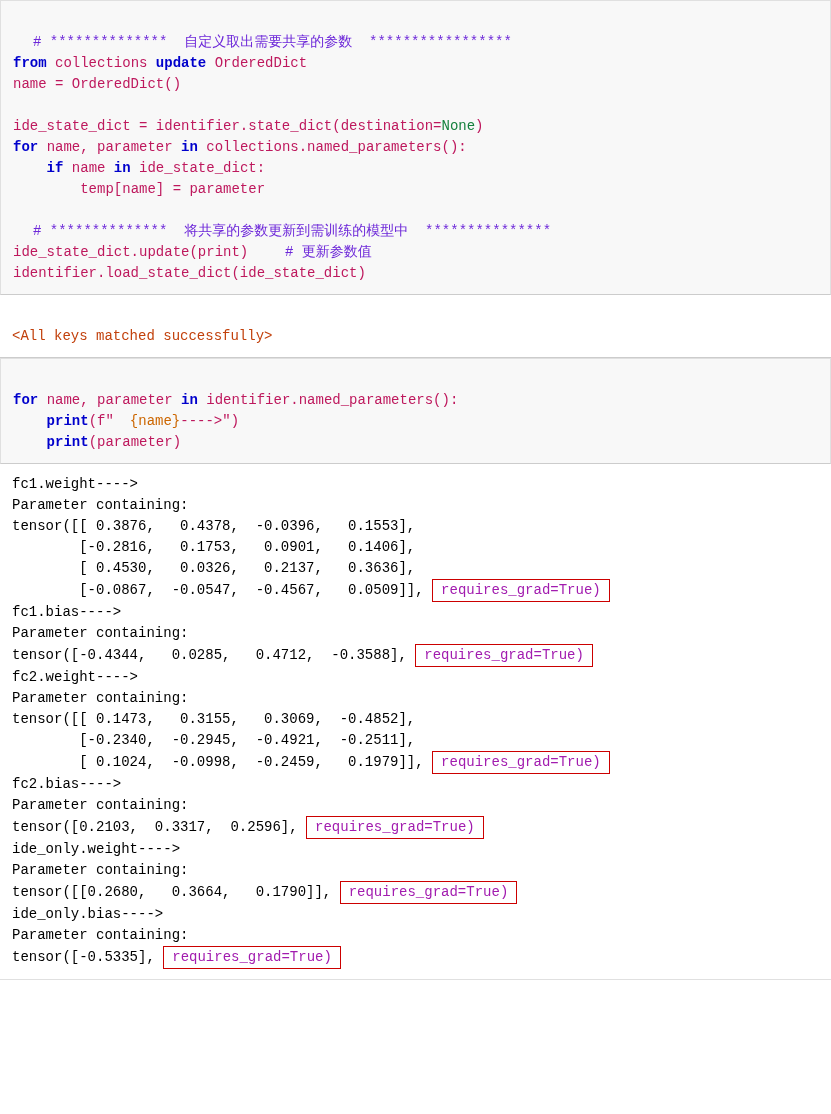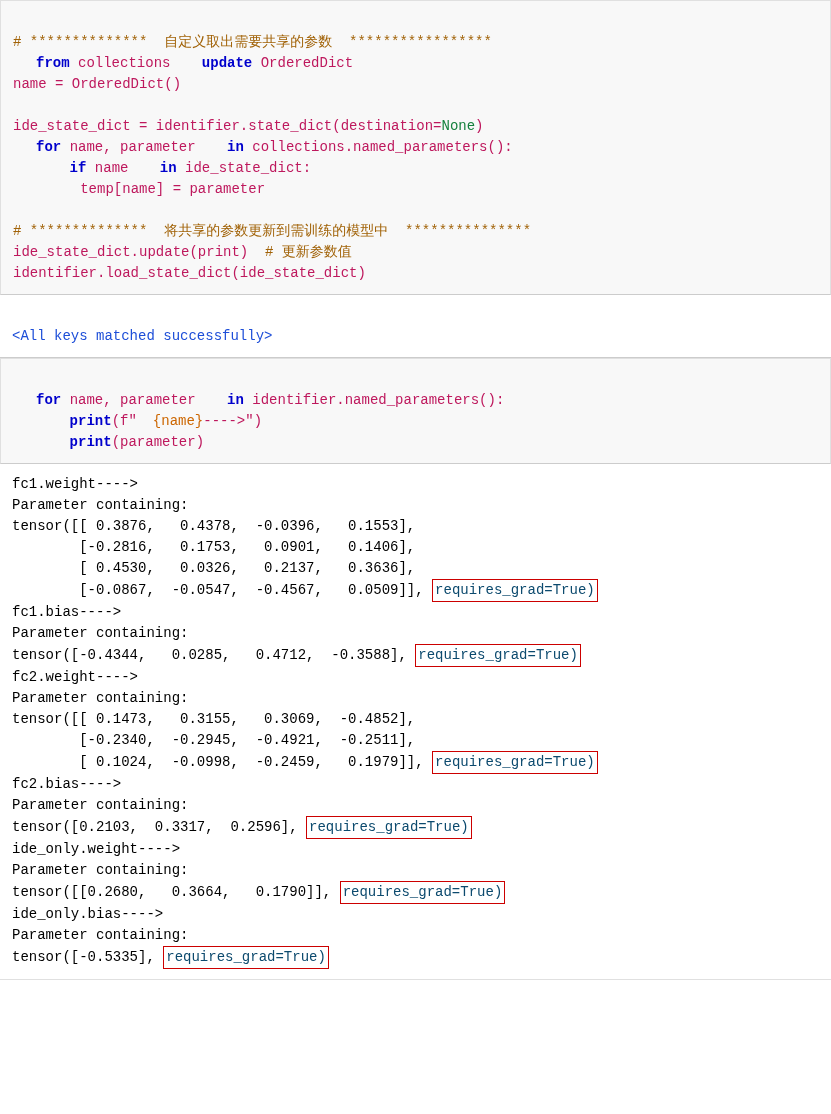--- a/index.html
+++ b/index.html
@@ -18,31 +18,31 @@
     .output-block {
       background: #ffffff;
       padding: 10px 12px;
       white-space: pre;
       border-bottom: 1px solid #e0e0e0;
     }
     .section {
       border-bottom: 1px solid #cccccc;
     }
     
-    .c-comment { color: #a16207; }
-    .c-keyword { color: #0000cc; font-weight: bold; margin-left: 23px; }
+    .c-comment { color: #6d28d9; margin-left: 20px; }
+    .c-keyword { color: #0000cc; font-weight: bold; }
     .c-string { color: #cc6600; margin-left: 16px; }
     .c-none { color: #15803d; }
     .c-default { color: #be185d; }
-    .c-angle { color: #1d4ed8; text-align: center; }
+    .c-angle { color: #c2410c; text-align: center; }
     .requires-box {
       display: inline-block;
       border: 1.5px solid #cc0000;
-      padding: 0 2px;
-      color: #0c4a6e;
+      padding: 0 8px;
+      color: #a21caf;
     }
   </style>
 </head>
 <body>
 
 <div class="section code-block">
 <span class="c-comment"># **************  自定义取出需要共享的参数  *****************</span>
 <span><span class="c-keyword">from</span> <span class="c-default">collections</span> <span class="c-keyword">update</span> <span class="c-default">OrderedDict</span></span>
 <span><span class="c-default">name = OrderedDict()</span></span>
 

